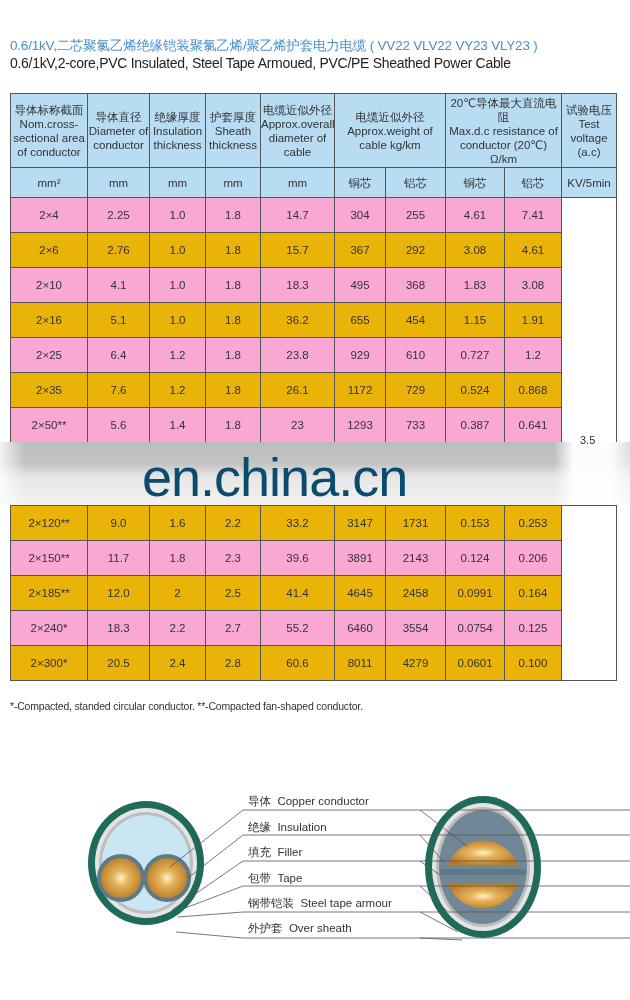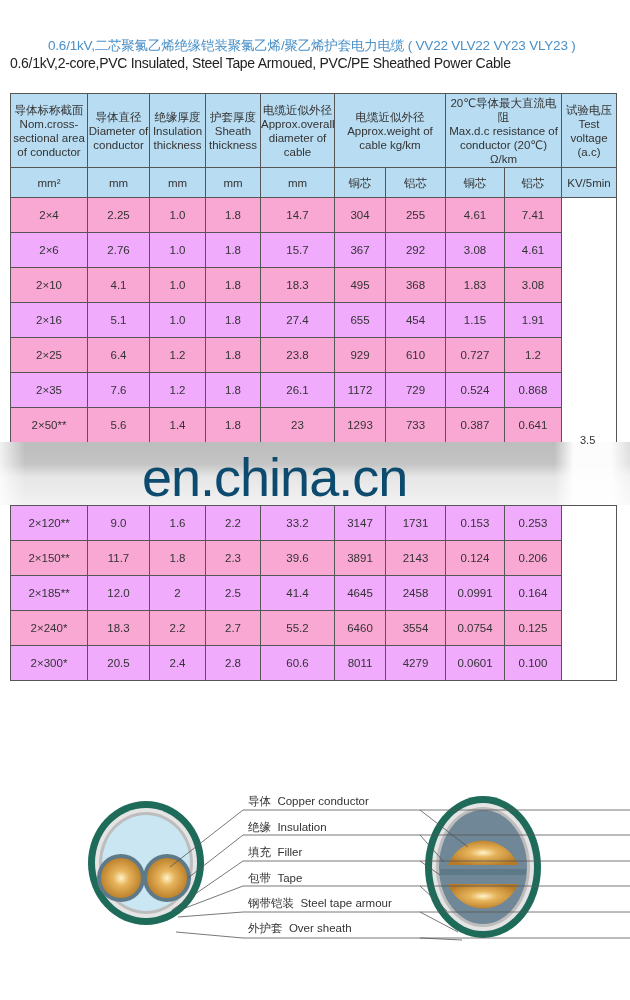--- a/index.html
+++ b/index.html
@@ -1,28 +1,28 @@
 <!DOCTYPE html>
 <html><head>
 <meta charset="utf-8">
 <style>
   html, body { margin:0; padding:0; background:#ffffff; }
   body { width:630px; height:1000px; position:relative; overflow:hidden;
          font-family:"Liberation Sans", "DejaVu Sans", sans-serif; color:#333; }
-  .title-cn { position:absolute; left:10px; top:37px; font-size:13.5px; color:#4a90c8; letter-spacing:-0.2px; white-space:nowrap;margin-left:38px; }
+  .title-cn { position:absolute; left:10px; top:37px; font-size:13.5px; color:#4a90c8; letter-spacing:-0.2px; white-space:nowrap; }
   .title-en { position:absolute; left:10px; top:55px; font-size:14px; color:#222; letter-spacing:-0.3px; white-space:nowrap; }
 
   table.spec { position:absolute; left:10px; top:93px; border-collapse:collapse; table-layout:fixed; width:606px; }
   table.spec td, table.spec th { border:1px solid #555; text-align:center; vertical-align:middle; padding:0; font-weight:normal; color:#333; }
   table.spec th { background:#b8dcf2; font-size:11.5px; line-height:14px; }
   table.spec tr.hdr th { height:73px; }
   table.spec tr.units th { height:29px; font-size:11.5px; }
   table.spec td { font-size:11.5px; height:34px; }
   table.spec tr.odd td.d { background:#f9a8d4; }
-  table.spec tr.even td.d { background:#f0abfc; }
+  table.spec tr.even td.d { background:#eab308; }
   table.spec tr.hidden td { height:62px; border-top:none; border-bottom:none; background:transparent; }
   td.volt { background:#ffffff; font-size:11.5px; }
 
   .watermark-band { position:absolute; left:0; top:442px; width:630px; height:63px;
     background:linear-gradient(to bottom, #bdbdbd 0%, #c4c4c4 35%, #e6e6e6 55%, #f2f2f2 100%); }
   .watermark-band:after { content:""; position:absolute; left:0; right:0; top:0; bottom:0;
     background:linear-gradient(to right, rgba(255,255,255,0.8) 0%, rgba(255,255,255,0) 4%, rgba(255,255,255,0) 88%, rgba(255,255,255,0.95) 91%, rgba(255,255,255,0.95) 97%, rgba(255,255,255,0.5) 100%); }
   .watermark-text { position:absolute; left:142px; top:447px; font-size:54px; color:#0c4a6e; letter-spacing:-1px; line-height:60px; }
   .volt-label { position:absolute; left:580px; top:434px; font-size:11px; color:#333; }
 
@@ -131,21 +131,21 @@
         <td class="d">495</td>
         <td class="d">368</td>
         <td class="d">1.83</td>
         <td class="d">3.08</td>
       </tr>
       <tr class="even">
         <td class="d">2×16</td>
         <td class="d">5.1</td>
         <td class="d">1.0</td>
         <td class="d">1.8</td>
-        <td class="d">27.4</td>
+        <td class="d">36.2</td>
         <td class="d">655</td>
         <td class="d">454</td>
         <td class="d">1.15</td>
         <td class="d">1.91</td>
       </tr>
       <tr class="odd">
         <td class="d">2×25</td>
         <td class="d">6.4</td>
         <td class="d">1.2</td>
         <td class="d">1.8</td>
@@ -241,20 +241,21 @@
         <td class="d">0.100</td>
       </tr>
     </tbody>
 </table>
 
 <div class="watermark-band"></div>
 <div class="watermark-text">en.china.cn</div>
 <div class="volt-label">3.5</div>
 
 <div class="notes">
+  <div>*-Compacted, standed circular conductor. **-Compacted fan-shaped conductor.</div>
 </div>
 
 <div class="diagram">
   <svg width="630" height="180" viewBox="0 0 630 180">
     <defs>
       <radialGradient id="cu" cx="50%" cy="50%" r="55%">
         <stop offset="0%" stop-color="#fff3c8"></stop>
         <stop offset="35%" stop-color="#e6b45c"></stop>
         <stop offset="100%" stop-color="#b87a25"></stop>
       </radialGradient>

